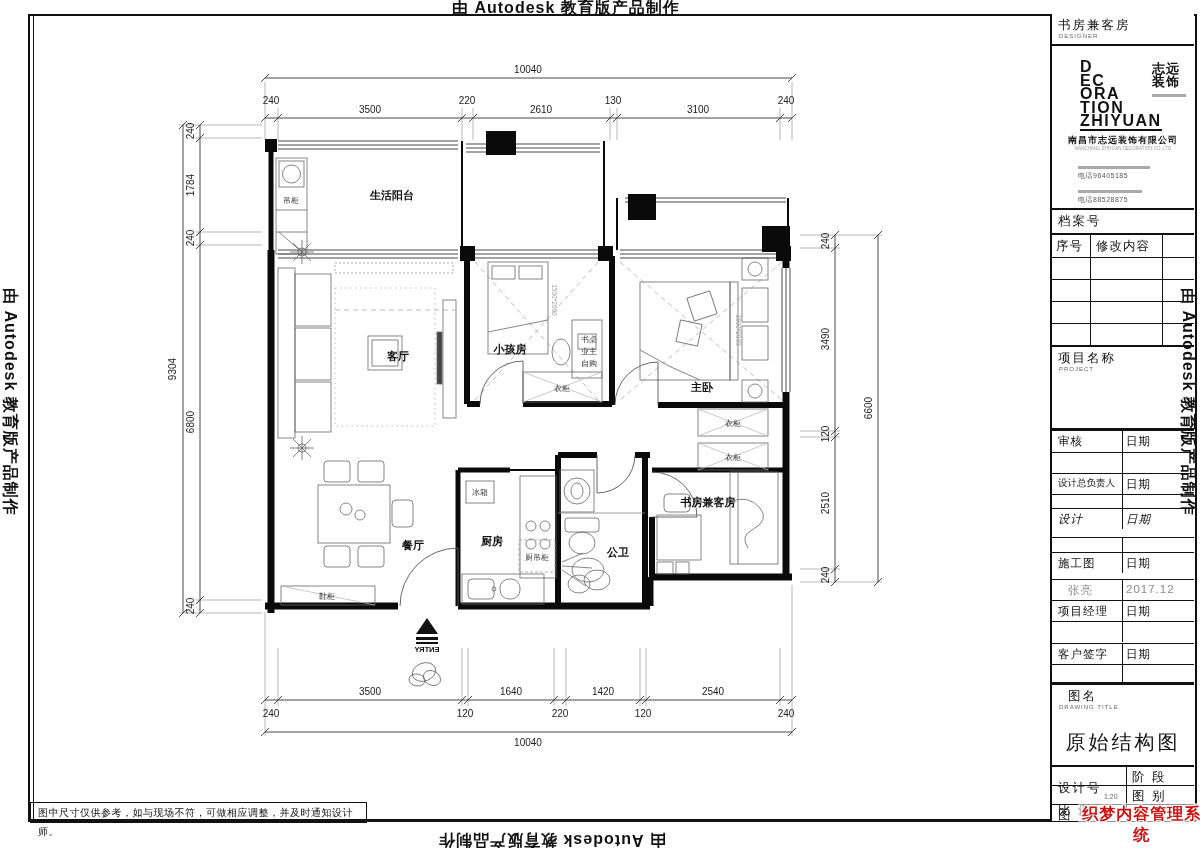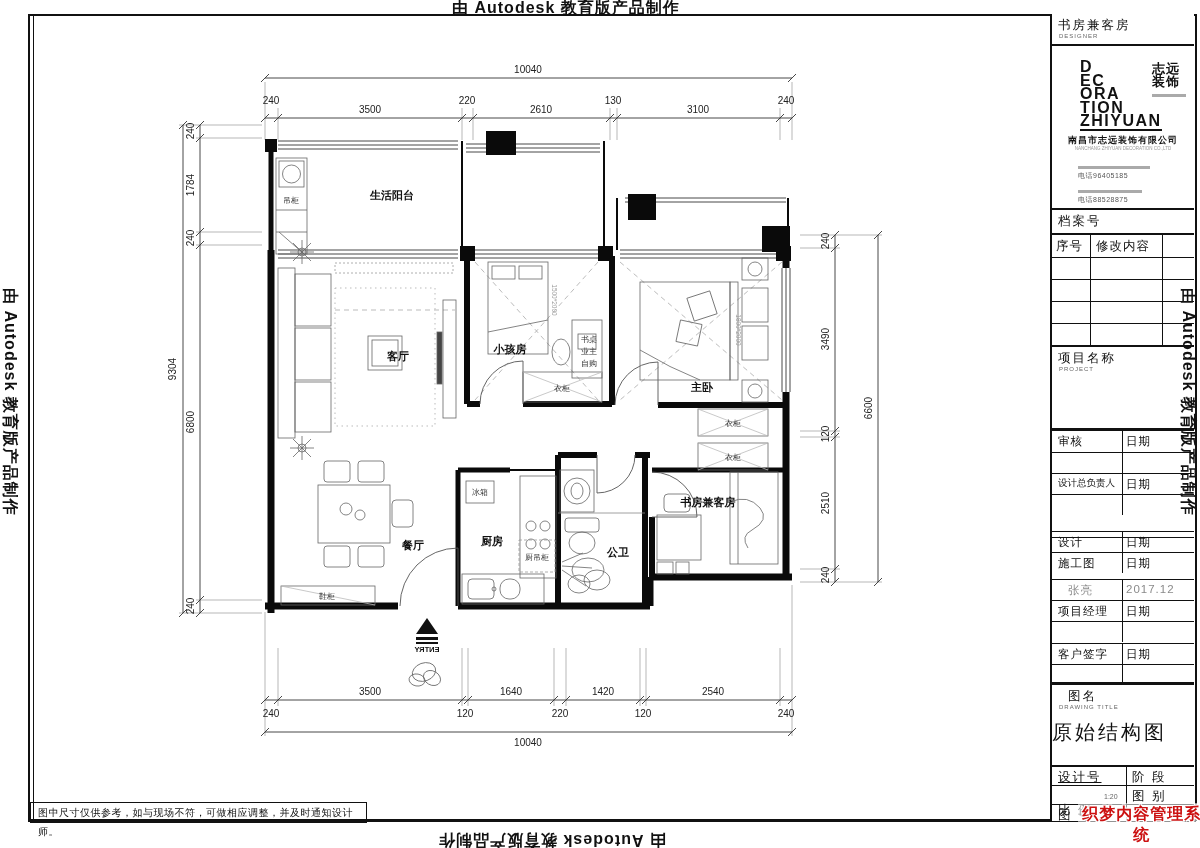--- a/index.html
+++ b/index.html
@@ -127,21 +127,21 @@
         <span class="rowdiv"></span>
       </div>
     <div class="rowpair" style="top:458.9px;">
       <span class="l" style="font-size:9.5px;letter-spacing:0;">设计总负责人</span>
         <span class="r">日期</span>
         <span class="rowdiv"></span>
       </div>
     <div class="rowpair" style="top:480.1px;">
         <span class="rowdiv"></span>
       </div>
-    <div class="rowpair" style="top:517px;">
+    <div class="rowpair" style="top:494px;font-style:italic;">
       <span class="l">设计</span>
         <span class="r">日期</span>
         <span class="rowdiv"></span>
       </div>
     <div class="rowpair" style="top:522.5px;">
         <span class="rowdiv"></span>
       </div>
     <div class="rowpair" style="top:538px;">
       <span class="l">施工图</span>
         <span class="r">日期</span>
@@ -166,26 +166,26 @@
         <span class="rowdiv"></span>
       </div>
     <div class="rowpair" style="top:649.7px;">
         <span class="rowdiv"></span>
       </div>
     <div class="hline" style="top:668px;height:2.5px;"></div>
 
     <div class="cell" style="top:670.5px;height:80px;">
       <div class="tb-label abs" style="left:16px;top:3px;">图名</div>
       <div class="tb-sub abs" style="left:7px;top:19px;">DRAWING TITLE</div>
-      <div class="abs" style="left:0;top:34px;width:100%;text-align:left;font-size:20px;letter-spacing:3px;">原始结构图</div>
+      <div class="abs" style="left:0;top:44px;width:100%;text-align:center;font-size:20px;letter-spacing:3px;">原始结构图</div>
     </div>
     <div class="hline" style="top:750.5px;height:2.5px;"></div>
 
     <div class="cell" style="top:753px;height:18.3px;">
-      <div class="tb-label abs" style="left:6px;top:2px;text-decoration:underline;">设计号</div>
+      <div class="tb-label abs" style="left:6px;top:13px;">设计号</div>
       <div class="tb-label abs" style="left:80px;top:2px;">阶 段</div>
       <div class="vline" style="left:74px;top:0;width:1px;height:18.3px;"></div>
     </div>
     <div class="cell" style="top:771.3px;height:18.3px;border-top:1px solid #111;">
       <div class="tb-label abs" style="left:6px;top:16px;">比 例</div>
       <div class="abs" style="left:52px;top:7px;font-size:7px;color:#666;">1:20</div>
       <div class="tb-label abs" style="left:80px;top:2px;">图 别</div>
       <div class="vline" style="left:74px;top:0;width:1px;height:18.3px;"></div>
     </div>
     <div class="cell" style="top:789.6px;height:17.4px;border-top:1px solid #111;">

